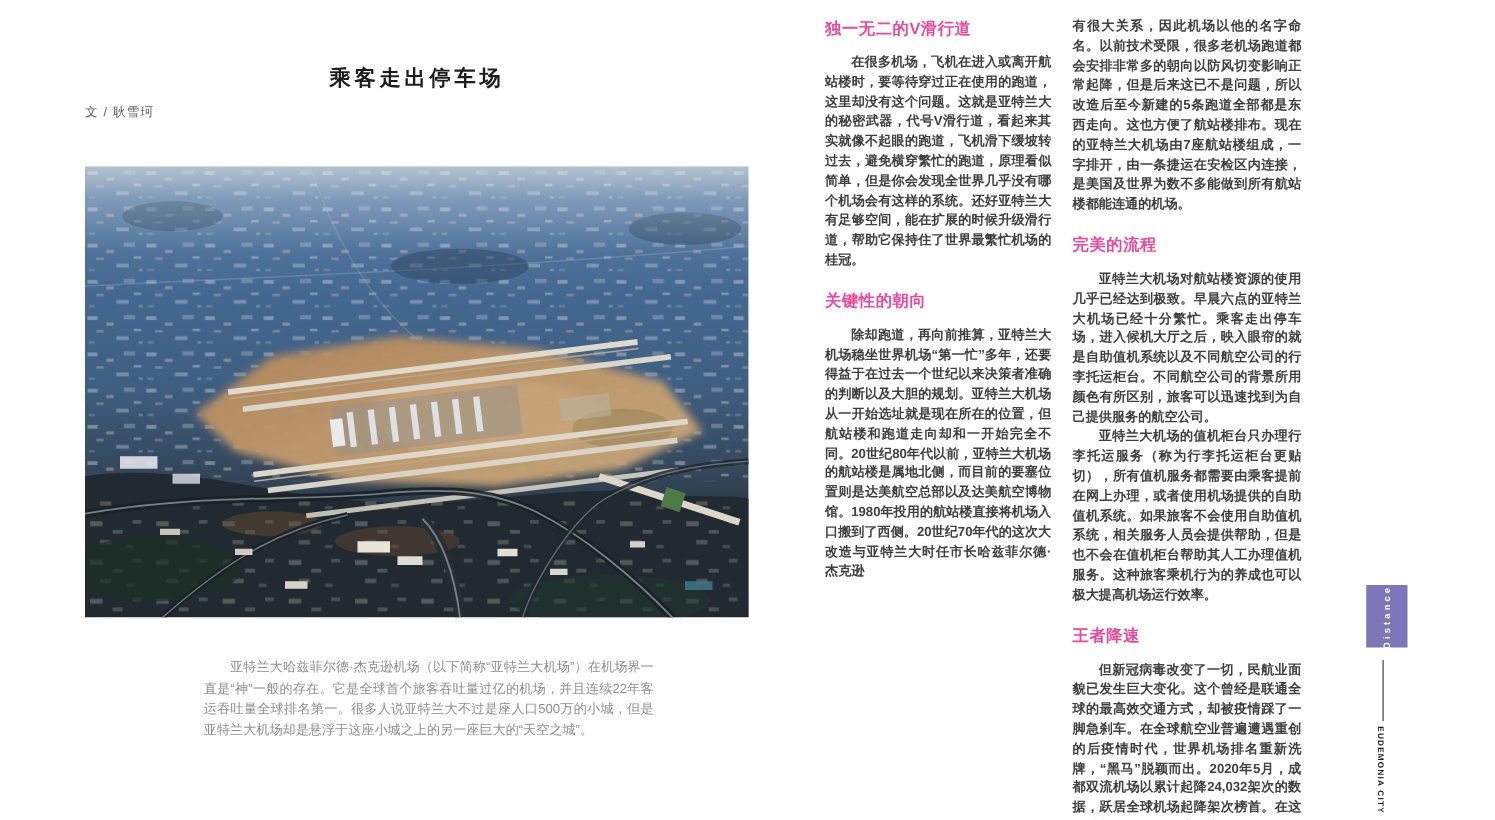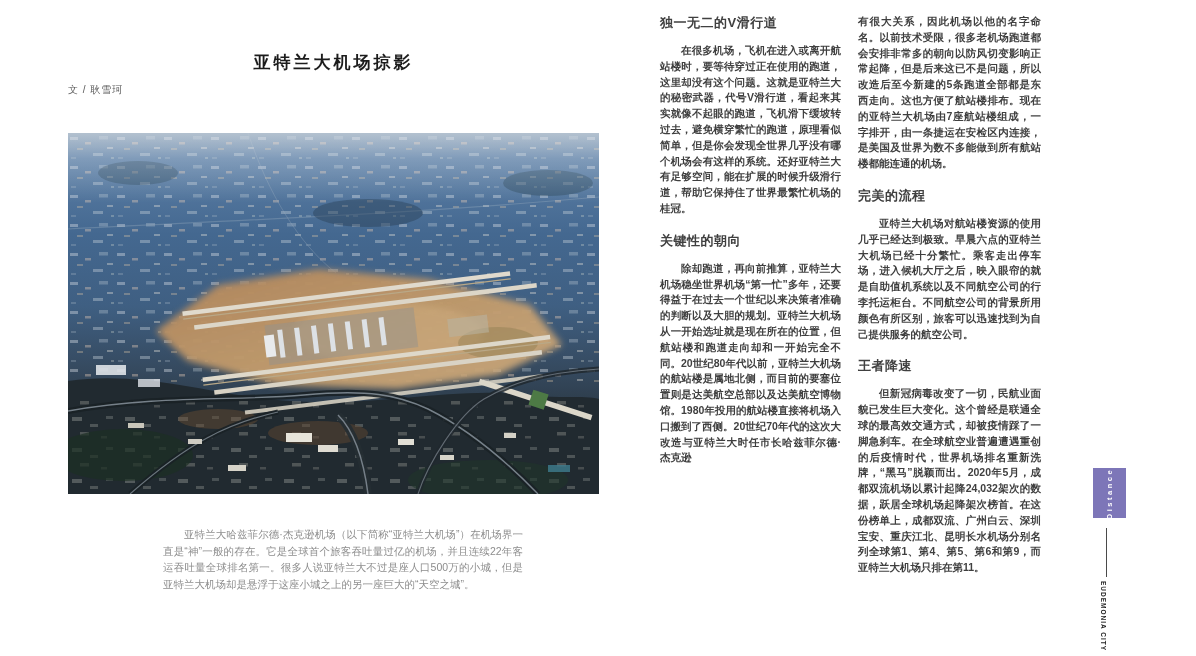--- a/index.html
+++ b/index.html
@@ -15,42 +15,42 @@
   .photo-frame { position:absolute; left:0; top:133px; width:531px; height:361px; overflow:hidden; }
   .photo-frame svg { display:block; width:531px; height:361px; }
   .caption { position:absolute; left:95px; top:526px; width:360px; font-size:10.5px;
              line-height:16.5px; color:#8d8d8d; text-align:justify; text-indent:2em; }
 
   
   .col { position:absolute; top:14px; width:181px; font-size:10.5px; line-height:15.8px;
          color:#3f3f3f; text-align:justify; }
   .col-1 { left:660px; }
   .col-2 { left:858px; width:183px; }
-  .col h3 { font-size:13px; line-height:18px; font-weight:bold; color:#404040;
+  .col h3 { font-size:13px; line-height:18px; font-weight:bold; color:#ec4899;
             letter-spacing:.5px; margin:15px 0 11px 0; }
   .col h3.first { margin-top:0; }
   .col p { margin:0; text-indent:2em;font-weight:bold; }
   .col p.no-indent { text-indent:0; }
 
   
   .distance-tab { position:absolute; left:1093px; top:468px; width:33px; height:50px;
                   display:flex; align-items:center; justify-content:center; }
   .distance-tab span { transform:rotate(-90deg); white-space:nowrap; color:#ffffff;
                        font-size:7.5px; font-weight:bold; letter-spacing:2.5px; }
   .side-rule { position:absolute; left:1106px; top:528px; width:1px; height:49px; background:#4a4a4a; }
   .side-vtext { position:absolute; left:1100px; top:581px; writing-mode:vertical-rl;
                 font-size:6.5px; font-weight:bold; letter-spacing:1px; color:#1f1f1f; }
 </style>
 </head>
 <body>
 
 <div class="spread">
 
   <div class="page-left">
-    <h1 class="article-title">亚特兰大机场掠影</h1>
+    <h1 class="article-title">乘客走出停车场</h1>
     <div class="byline">文 / 耿雪珂</div>
 
     <div class="photo-frame" role="img" aria-label="亚特兰大机场航拍鸟瞰图">
       <svg viewBox="0 0 531 361" preserveAspectRatio="none">
         <defs>
           <linearGradient id="sky" x1="0" y1="0" x2="0" y2="1">
             <stop offset="0" stop-color="#8aa0b6"></stop>
               <stop offset=".07" stop-color="#5c7fa6"></stop>
             <stop offset=".28" stop-color="#446890"></stop>
               <stop offset=".48" stop-color="#3f5f82"></stop>
@@ -166,20 +166,21 @@
     <h3 class="first">独一无二的V滑行道</h3>
     <p>在很多机场，飞机在进入或离开航站楼时，要等待穿过正在使用的跑道，这里却没有这个问题。这就是亚特兰大的秘密武器，代号V滑行道，看起来其实就像不起眼的跑道，飞机滑下缓坡转过去，避免横穿繁忙的跑道，原理看似简单，但是你会发现全世界几乎没有哪个机场会有这样的系统。还好亚特兰大有足够空间，能在扩展的时候升级滑行道，帮助它保持住了世界最繁忙机场的桂冠。</p>
     <h3>关键性的朝向</h3>
     <p>除却跑道，再向前推算，亚特兰大机场稳坐世界机场“第一忙”多年，还要得益于在过去一个世纪以来决策者准确的判断以及大胆的规划。亚特兰大机场从一开始选址就是现在所在的位置，但航站楼和跑道走向却和一开始完全不同。20世纪80年代以前，亚特兰大机场的航站楼是属地北侧，而目前的要塞位置则是达美航空总部以及达美航空博物馆。1980年投用的航站楼直接将机场入口搬到了西侧。20世纪70年代的这次大改造与亚特兰大时任市长哈兹菲尔德·杰克逊</p>
   </div>
 
   <div class="col col-2">
     <p class="no-indent">有很大关系，因此机场以他的名字命名。以前技术受限，很多老机场跑道都会安排非常多的朝向以防风切变影响正常起降，但是后来这已不是问题，所以改造后至今新建的5条跑道全部都是东西走向。这也方便了航站楼排布。现在的亚特兰大机场由7座航站楼组成，一字排开，由一条捷运在安检区内连接，是美国及世界为数不多能做到所有航站楼都能连通的机场。</p>
     <h3>完美的流程</h3>
     <p>亚特兰大机场对航站楼资源的使用几乎已经达到极致。早晨六点的亚特兰大机场已经十分繁忙。乘客走出停车场，进入候机大厅之后，映入眼帘的就是自助值机系统以及不同航空公司的行李托运柜台。不同航空公司的背景所用颜色有所区别，旅客可以迅速找到为自己提供服务的航空公司。</p>
+    <p>亚特兰大机场的值机柜台只办理行李托运服务（称为行李托运柜台更贴切），所有值机服务都需要由乘客提前在网上办理，或者使用机场提供的自助值机系统。如果旅客不会使用自助值机系统，相关服务人员会提供帮助，但是也不会在值机柜台帮助其人工办理值机服务。这种旅客乘机行为的养成也可以极大提高机场运行效率。</p>
     <h3>王者降速</h3>
     <p>但新冠病毒改变了一切，民航业面貌已发生巨大变化。这个曾经是联通全球的最高效交通方式，却被疫情踩了一脚急刹车。在全球航空业普遍遭遇重创的后疫情时代，世界机场排名重新洗牌，“黑马”脱颖而出。2020年5月，成都双流机场以累计起降24,032架次的数据，跃居全球机场起降架次榜首。在这份榜单上，成都双流、广州白云、深圳宝安、重庆江北、昆明长水机场分别名列全球第1、第4、第5、第6和第9，而亚特兰大机场只排在第11。</p>
 
   </div>
 
   <div class="distance-tab" style="background: rgb(125, 118, 184);">
     <span>Distance</span>
   </div>
   <div class="side-rule"></div>
   <div class="side-vtext">EUDEMONIA CITY</div>

